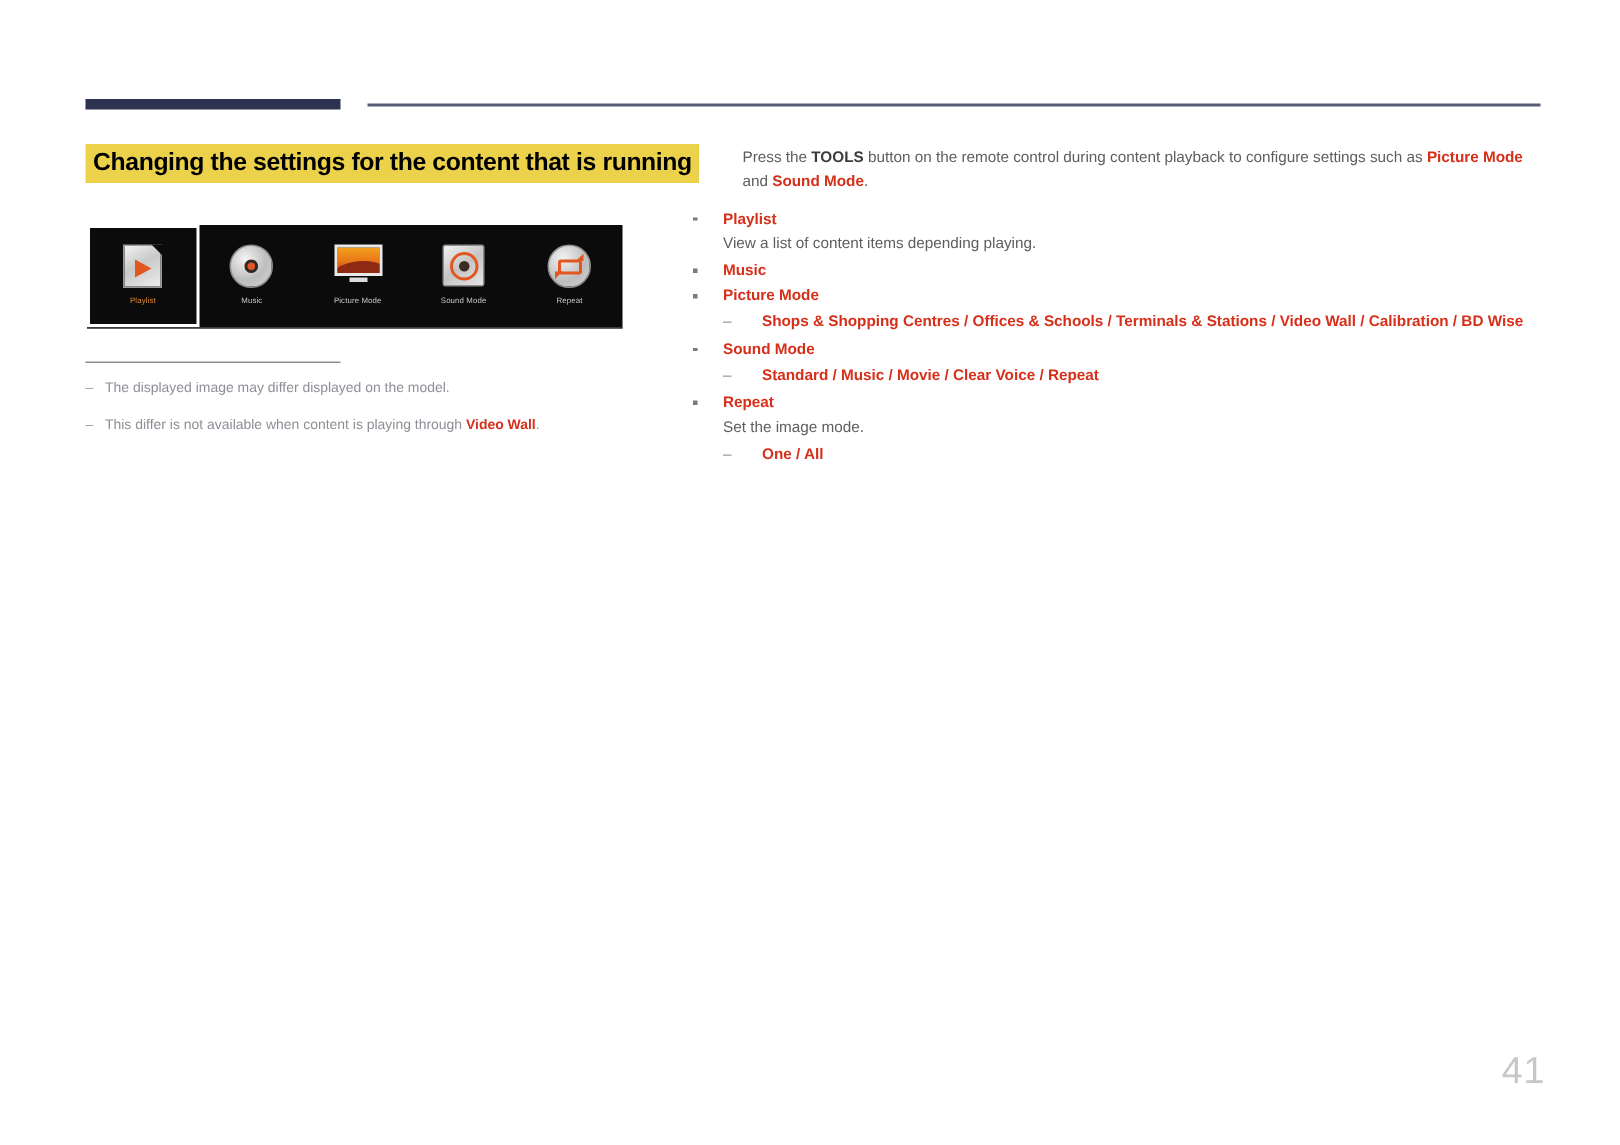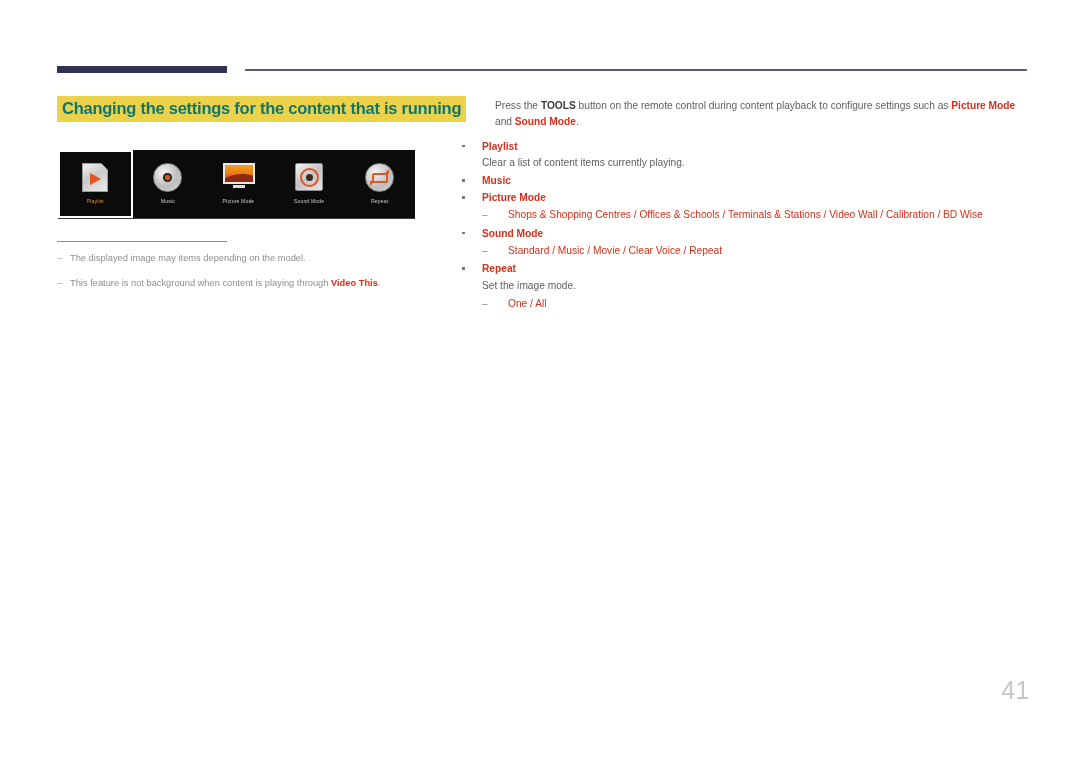--- a/index.html
+++ b/index.html
@@ -37,21 +37,21 @@
   
   .left-col {
     position: absolute;
     left: 57px;
     top: 96px;
     width: 375px;
   }
   .section-title {
     display: inline-block;
     background: #ecd24b;
-    color: #0f766e;
+    color: #000000;
     font-size: 16.5px;
     font-weight: bold;
     letter-spacing: -0.25px;
     padding: 3px 5px 4px 5px;
     line-height: 1.15;
     white-space: nowrap;
   }
 
   
   .osd-strip {
@@ -313,27 +313,27 @@
     font-size: 10.2px;
     line-height: 1.55;
   }
   .dash-row .dsh {
     position: absolute;
     left: 27px;
     top: 0;
     color: #8a8a8a;
     font-size: 10.2px;
   }
-  .dash-row .opts { color: #d6301a; font-weight: normal; }
+  .dash-row .opts { color: #d6301a; font-weight: bold; }
 
   
   .page-num {
     position: absolute;
     right: 50px;
-    top: 676px;
+    top: 700px;
     font-size: 25px;
     color: #c7c7c7;
     letter-spacing: 0.5px;
   }
 </style>
 </head>
 <body>
 
 <div class="rule-thick"></div>
 <div class="rule-thin"></div>
@@ -388,40 +388,40 @@
     </div>
     <div class="osd-label">Repeat</div>
   </div>
 
 </div>
 
 <div class="note-rule"></div>
 <div class="notes">
 
   <div class="note">
-    <span class="dash">–</span><span>The displayed image may items depending on the model.</span>
+    <span class="dash">–</span><span>The displayed image may differ displayed on the model.</span>
   </div>
 
   <div class="note">
-    <span class="dash">–</span><span>This feature is not background when content is playing through </span><span class="hl">Video This</span><span>.</span>
+    <span class="dash">–</span><span>This differ is not available when content is playing through </span><span class="hl">Video Wall</span><span>.</span>
   </div>
 
 </div>
 
 <div class="right-col">
 
   <div class="intro"><span>Press the </span><b class="plain">TOOLS</b><span> button on the remote control during content playback to configure settings such as </span><b class="red">Picture Mode</b><span> and </span><b class="red">Sound Mode</b><span>.</span></div>
 
   <div class="bullet-list">
 
     <div class="bullet-row">
       <span class="sq"></span>
       <div class="b-title">Playlist</div>
     </div>
-    <div class="b-desc">Clear a list of content items currently playing.</div>
+    <div class="b-desc">View a list of content items depending playing.</div>
 
     <div class="bullet-row">
       <span class="sq"></span>
       <div class="b-title">Music</div>
     </div>
 
     <div class="bullet-row">
       <span class="sq"></span>
       <div class="b-title">Picture Mode</div>
     </div>

